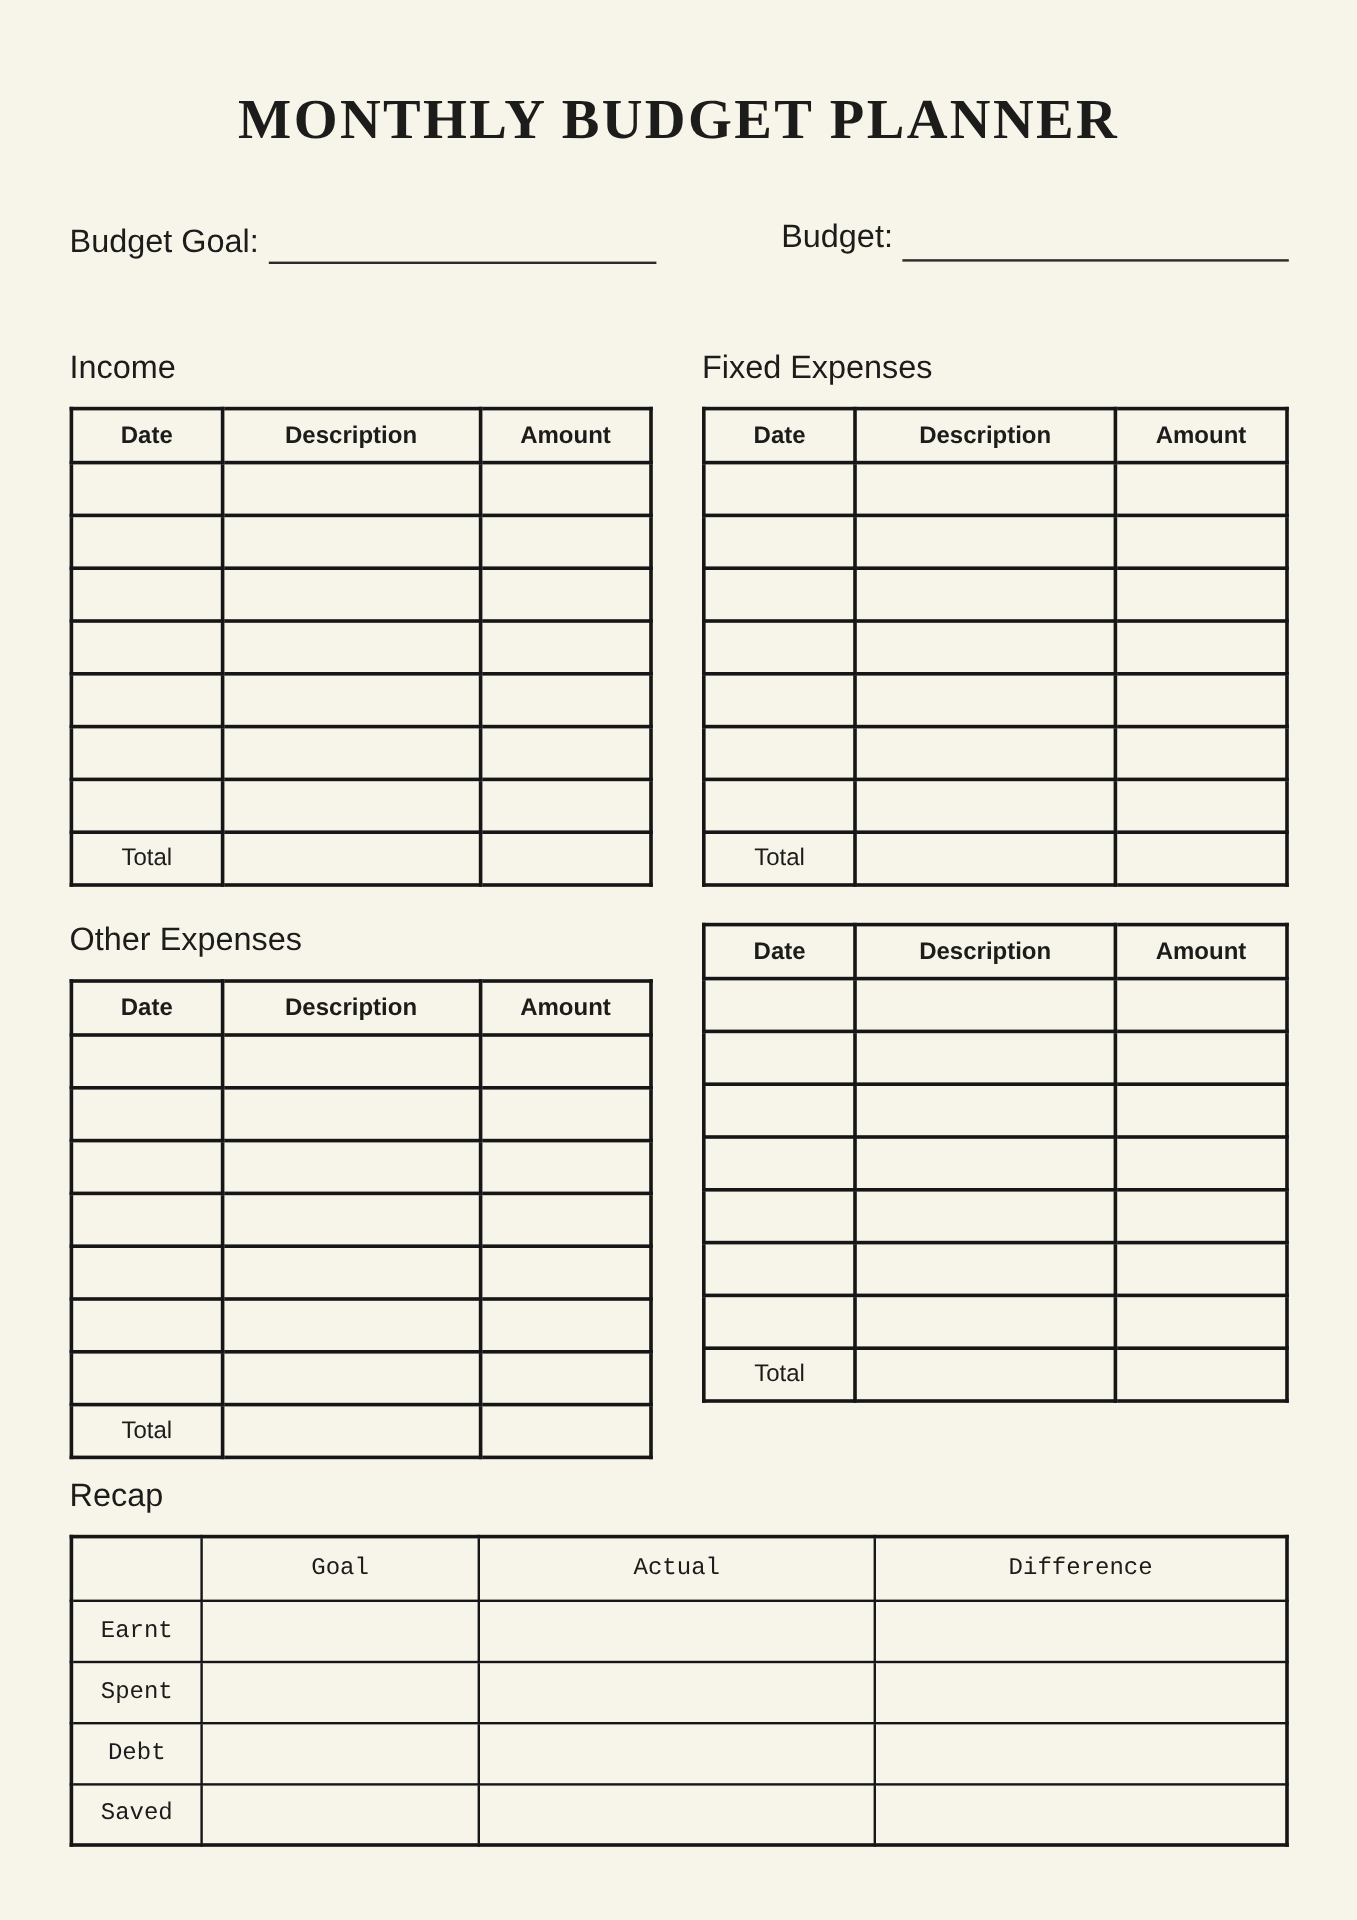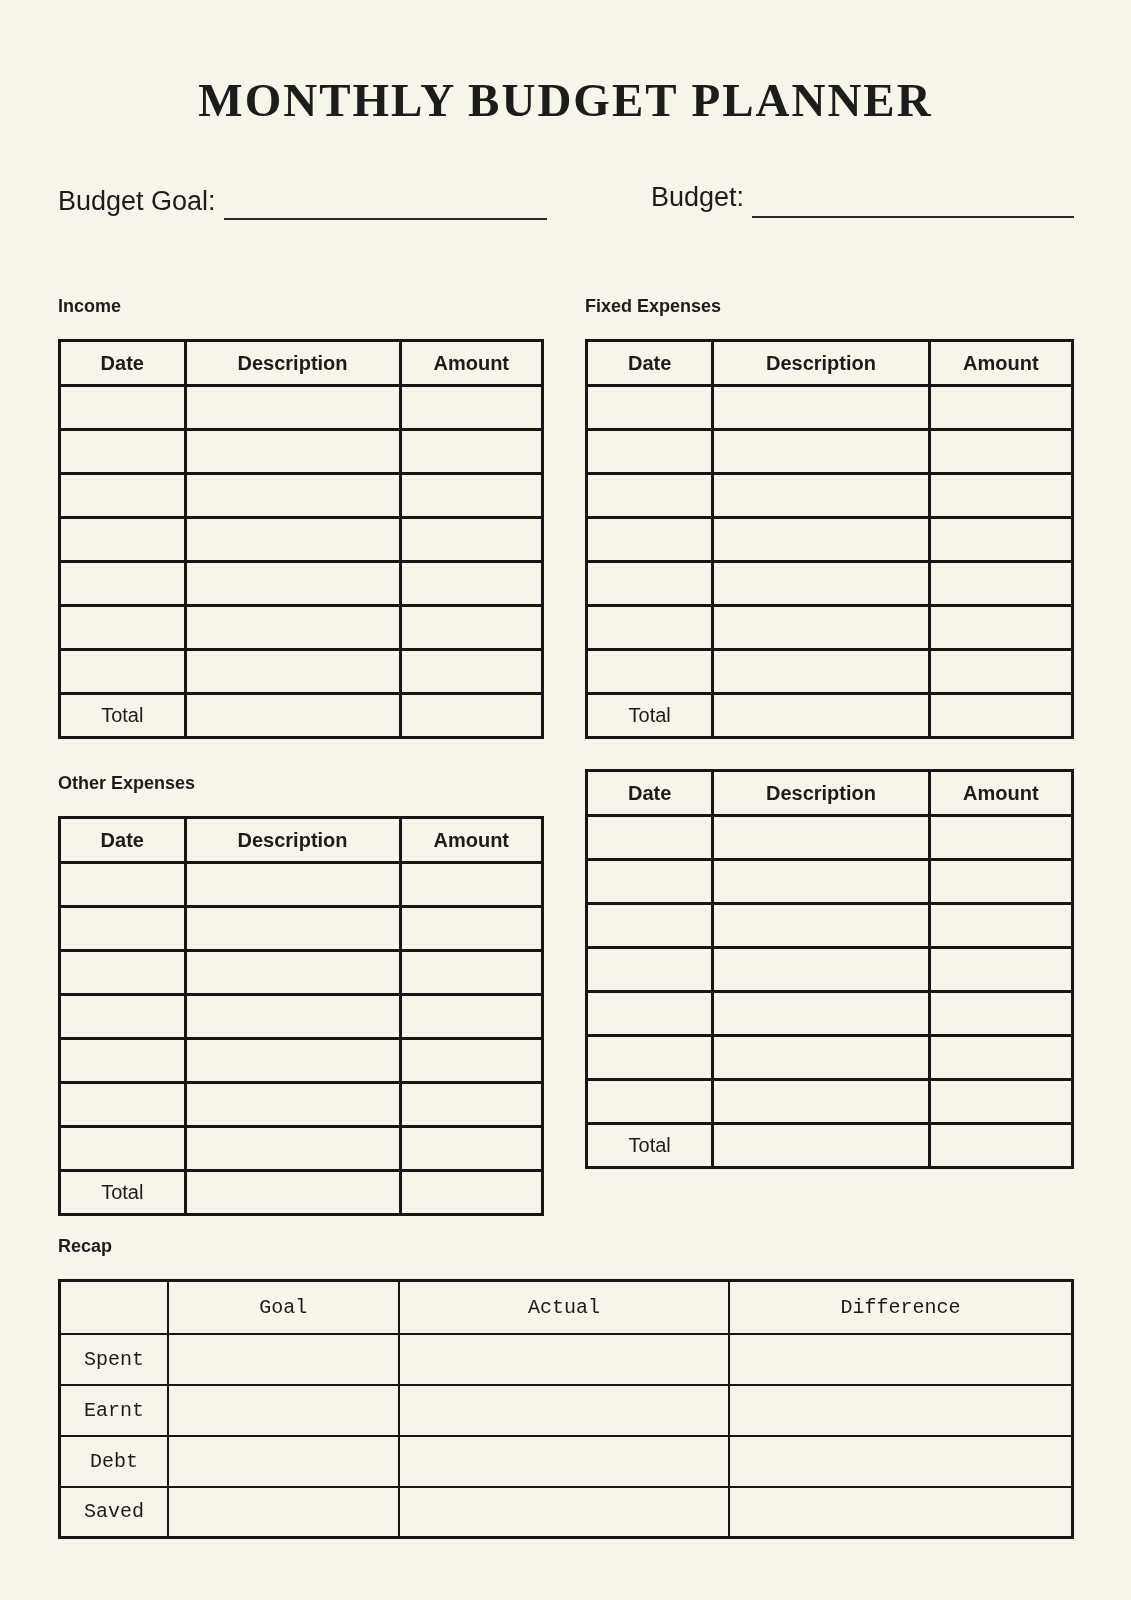--- a/index.html
+++ b/index.html
@@ -54,23 +54,23 @@
 
   .grid {
     display: grid;
     grid-template-columns: 486px 489px;
     column-gap: 41px;
     row-gap: 30px;
     margin: 70px 57px 0 58px;
   }
 
   .section-title {
-    font-size: 18px;
+    font-size: 27px;
     line-height: 28px;
-    font-weight: 700;
+    font-weight: 400;
     margin-bottom: 19px;
   }
 
   table {
     width: 100%;
     border-collapse: collapse;
     table-layout: fixed;
   }
   .data-table th, .data-table td {
     border: 3px solid var(--line);
@@ -387,27 +387,27 @@
       <thead>
         <tr>
           <th></th>
           <th>Goal</th>
           <th>Actual</th>
           <th>Difference</th>
         </tr>
       </thead>
       <tbody>
         <tr>
-          <th class="row-label">Spent</th>
+          <th class="row-label">Earnt</th>
           <td></td>
           <td></td>
           <td></td>
         </tr>
         <tr>
-          <th class="row-label">Earnt</th>
+          <th class="row-label">Spent</th>
           <td></td>
           <td></td>
           <td></td>
         </tr>
         <tr>
           <th class="row-label">Debt</th>
           <td></td>
           <td></td>
           <td></td>
         </tr>

